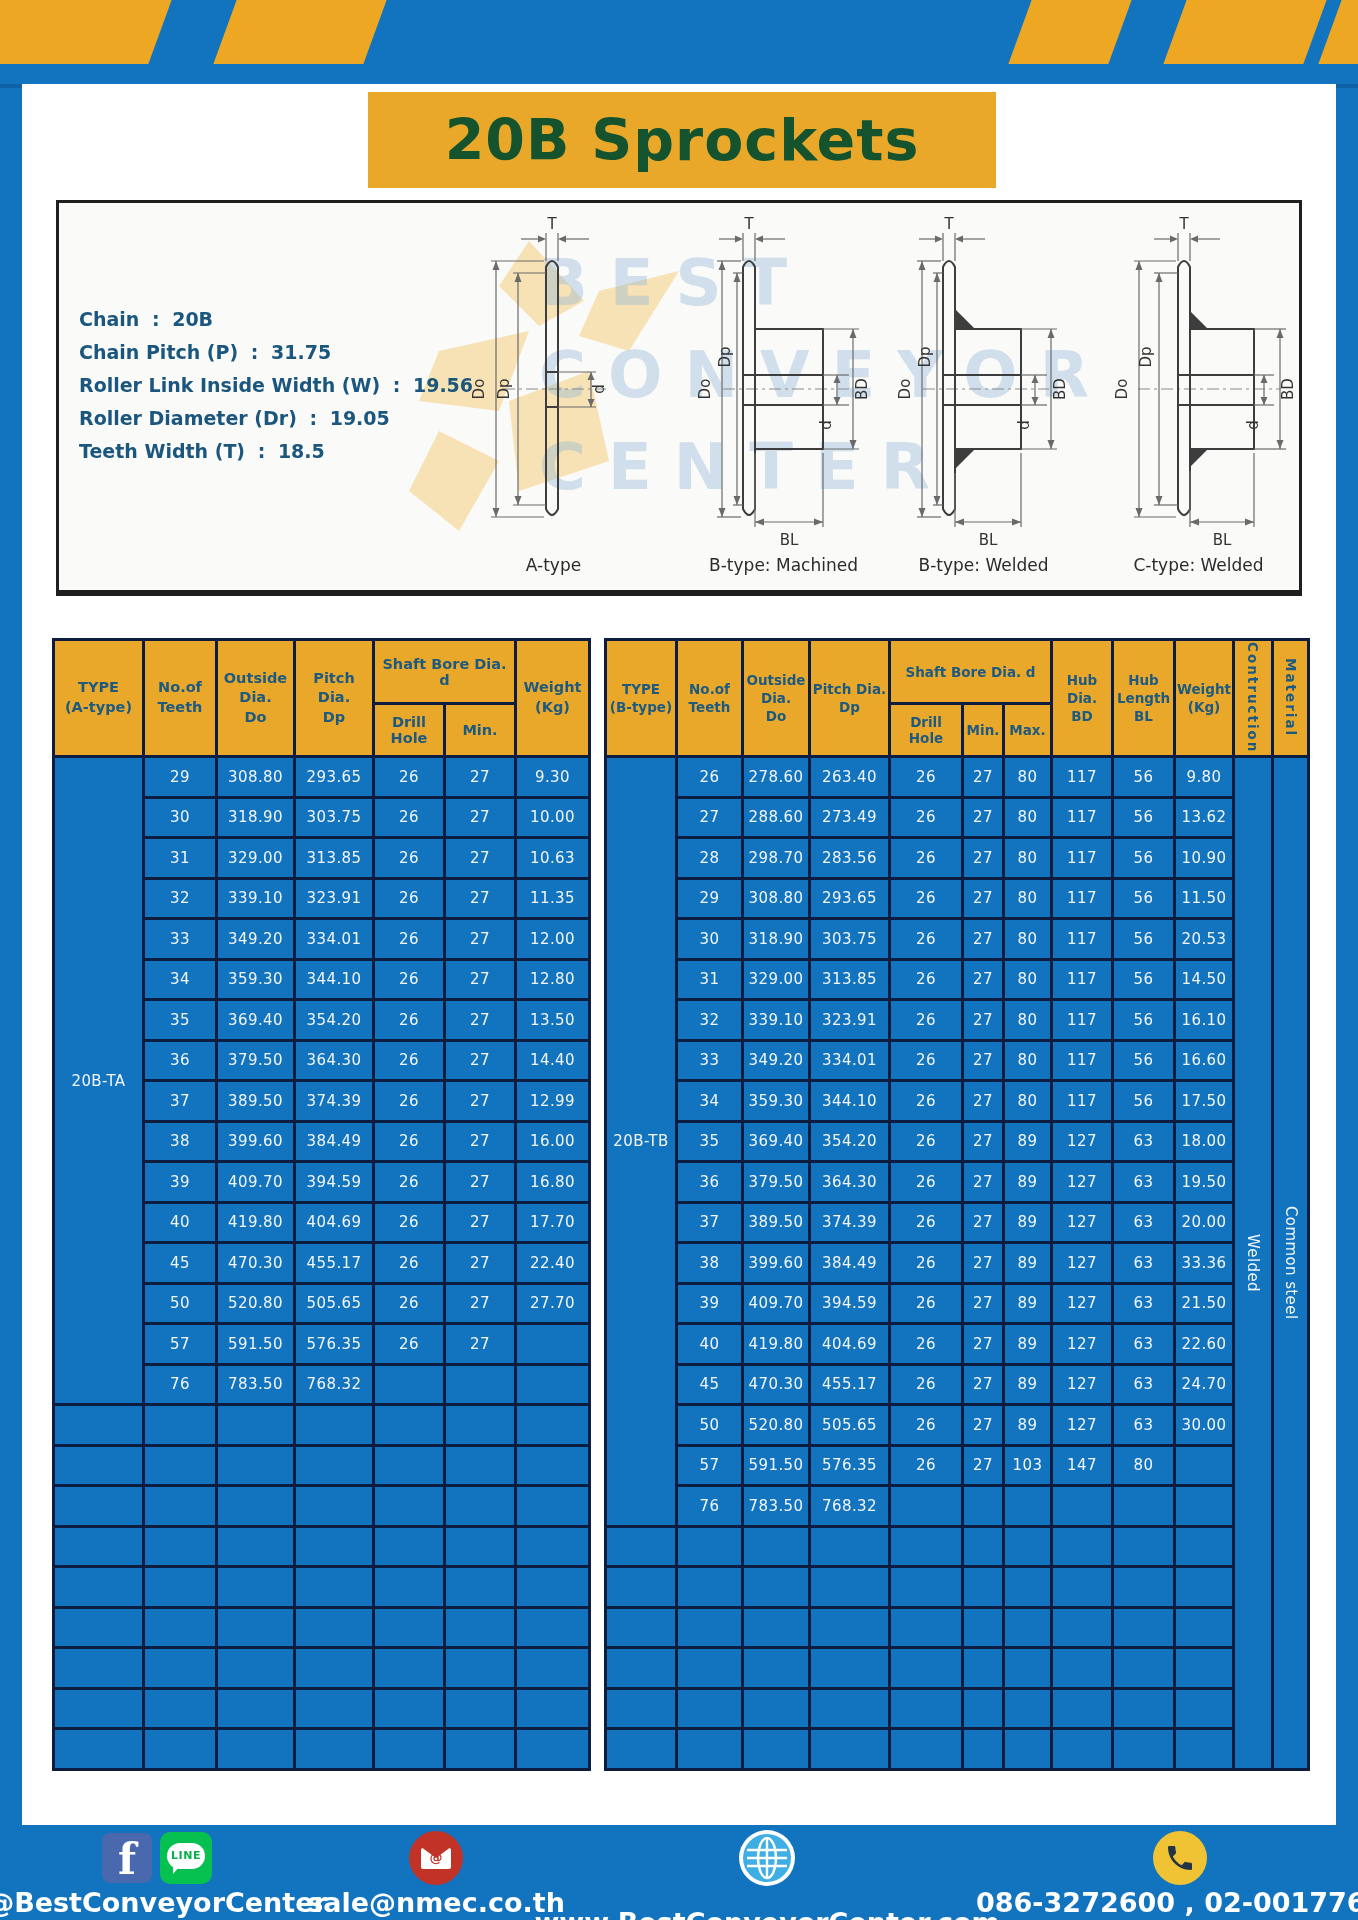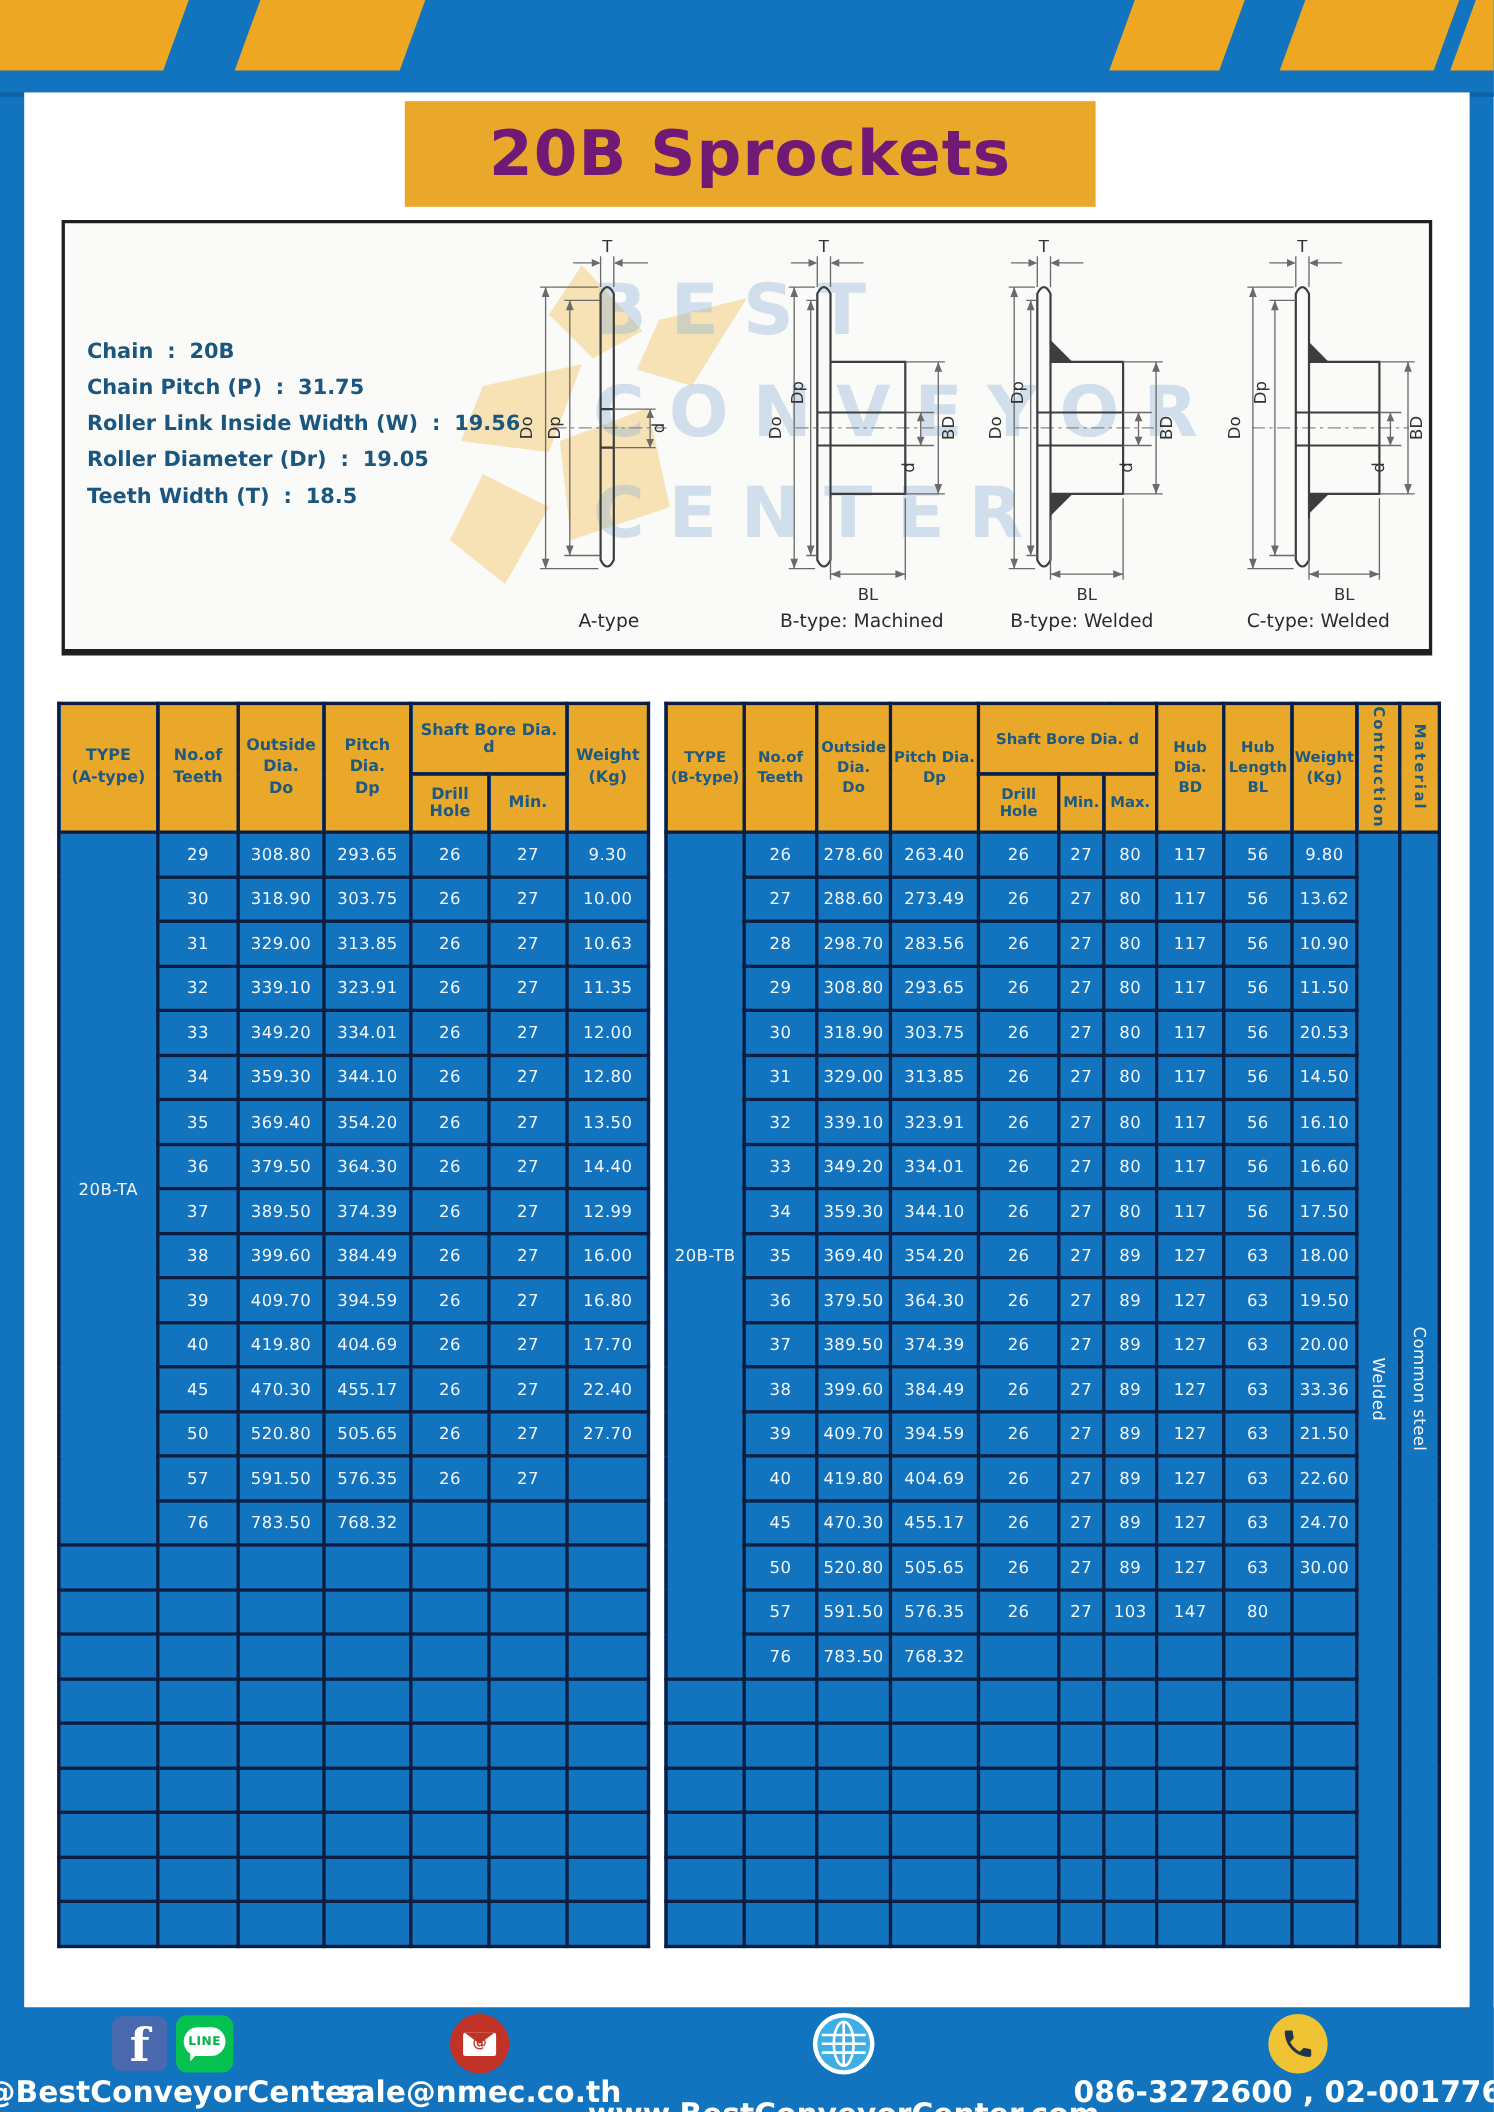--- a/index.html
+++ b/index.html
@@ -10,21 +10,21 @@
   .topband{position:absolute;left:0;top:0;width:1358px;height:84px;background:#1273BE;overflow:hidden;border-bottom:4px solid #0e62a5;}
   .stripe{position:absolute;top:0;height:64px;background:#EDA722;transform:skewX(-20deg);}
   .st1{left:-60px;width:220px;}
   .st2{left:225px;width:150px;}
   .st3{left:1020px;width:100px;}
   .st4{left:1175px;width:140px;}
   .st5{left:1330px;width:120px;}
   .page-white{position:absolute;left:22px;top:84px;width:1314px;height:1741px;background:#ffffff;}
   
   .banner{position:absolute;left:368px;top:92px;width:628px;height:96px;background:#E9A82A;}
-  .banner .title{width:100%;height:108px;line-height:96px;text-align:center;font-size:57px;font-weight:bold;color:#701a75;letter-spacing:1px;}
+  .banner .title{width:100%;height:108px;line-height:96px;text-align:center;font-size:57px;font-weight:bold;color:#14532d;letter-spacing:1px;}
   
   .dbox{position:absolute;left:56px;top:200px;width:1246px;height:396px;background:#FAFAF8;
         border:3px solid #1f1f1f;border-bottom-width:6px;box-sizing:border-box;}
   .specs{position:absolute;left:20px;top:100px;color:#1A567E;font-weight:bold;font-size:19px;line-height:33px;white-space:nowrap;}
   .specs .sep{padding:0 6px;}
   .wm-text{position:absolute;left:480px;top:34px;width:700px;
            font-weight:bold;font-size:64px;line-height:92px;letter-spacing:22px;
            color:rgba(139,178,212,0.38);pointer-events:none;}
   .wm-shape{position:absolute;left:320px;top:28px;pointer-events:none;}
   .fig{position:absolute;top:14px;}

